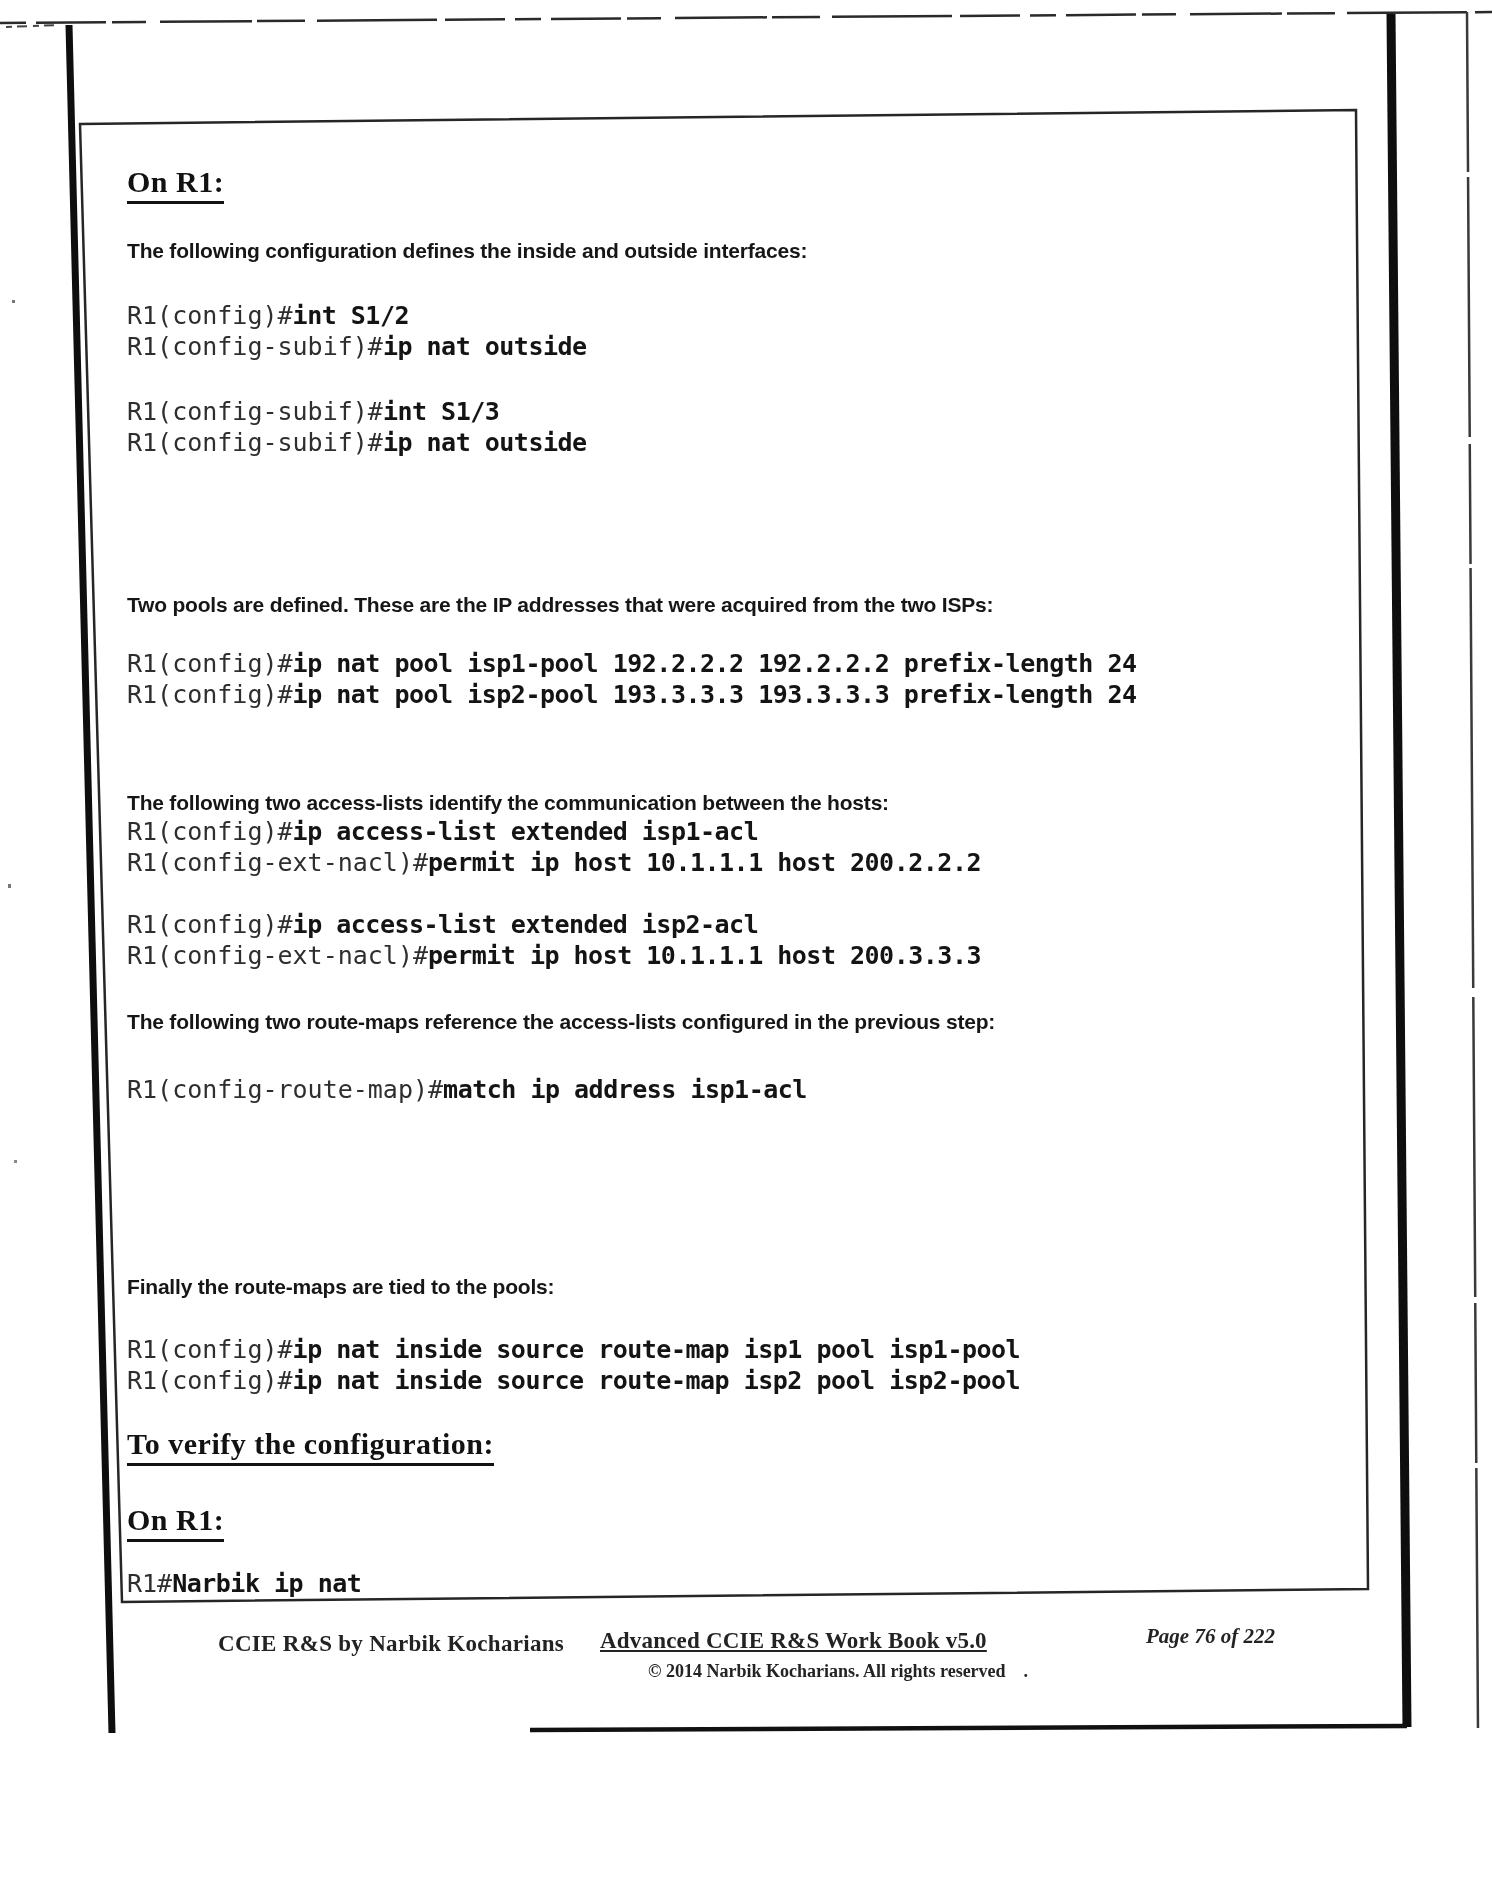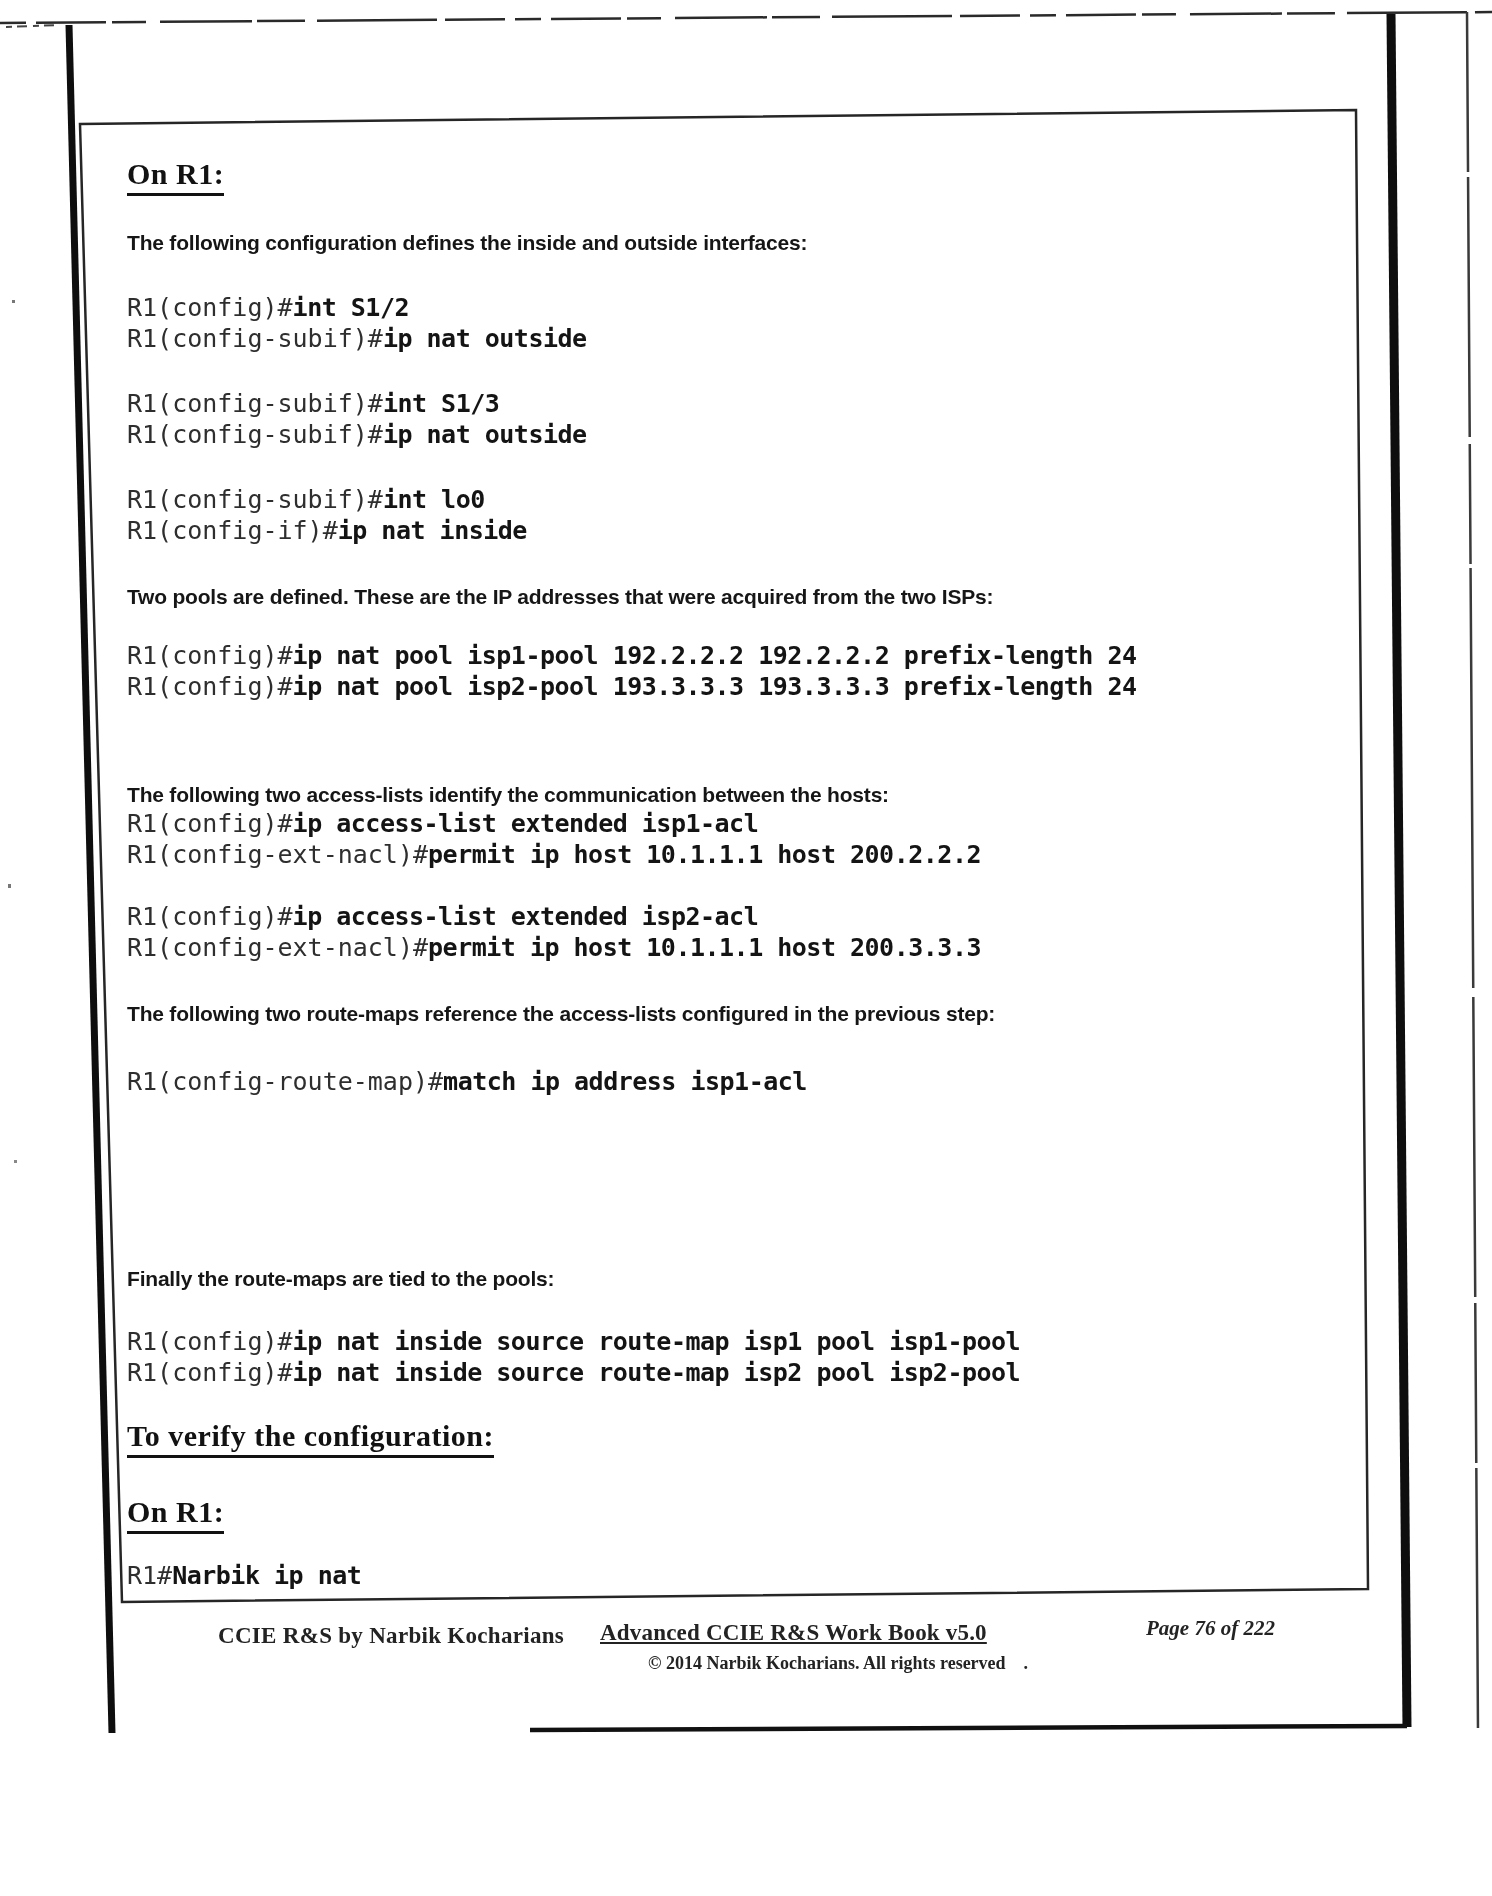--- a/index.html
+++ b/index.html
@@ -1,19 +1,19 @@
 <!DOCTYPE html>
 <html><head>
 <meta charset="utf-8">
 <style>
   html,body{margin:0;padding:0;background:#ffffff;}
   body{width:1492px;height:1896px;position:relative;overflow:hidden;
        font-family:"Liberation Sans",sans-serif;color:#111;}
   #scan-lines{position:absolute;left:0;top:0;z-index:0;pointer-events:none;}
-  .layer{position:absolute;left:0;top:0;width:1492px;height:1476px;z-index:1;}
+  .layer{position:absolute;left:0;top:8px;width:1492px;height:1476px;z-index:1;}
 
   .abs{position:absolute;}
 
   .doc-heading{
     font-family:"Liberation Serif","DejaVu Serif",serif;
     font-weight:700;font-size:30px;color:#121212;
     border-bottom:3px solid #121212;padding-bottom:3px;line-height:1.05;
     display:inline-block;letter-spacing:0.5px;
   }
   .para{
@@ -68,24 +68,20 @@
   <div class="abs code" style="left:127px;top:292px;">
     <div class="cl"><span class="pr">R1(config)#</span><span class="cmd">int S1/2</span></div>
     <div class="cl"><span class="pr">R1(config-subif)#</span><span class="cmd">ip nat outside</span></div>
   </div>
 
   <div class="abs code" style="left:127px;top:388px;">
     <div class="cl"><span class="pr">R1(config-subif)#</span><span class="cmd">int S1/3</span></div>
     <div class="cl"><span class="pr">R1(config-subif)#</span><span class="cmd">ip nat outside</span></div>
   </div>
 
-  <div class="abs code" style="left:127px;top:484px;">
-    <div class="cl"><span class="pr">R1(config-subif)#</span><span class="cmd">int lo0</span></div>
-    <div class="cl"><span class="pr">R1(config-if)#</span><span class="cmd">ip nat inside</span></div>
-  </div>
 
   <div class="abs para" style="left:127px;top:584px;">Two pools are defined. These are the IP addresses that were acquired from the two ISPs:</div>
 
   <div class="abs code" style="left:127px;top:640px;">
     <div class="cl"><span class="pr">R1(config)#</span><span class="cmd">ip nat pool isp1-pool 192.2.2.2 192.2.2.2 prefix-length 24</span></div>
     <div class="cl"><span class="pr">R1(config)#</span><span class="cmd">ip nat pool isp2-pool 193.3.3.3 193.3.3.3 prefix-length 24</span></div>
   </div>
 
   <div class="abs para" style="left:127px;top:738px;margin-top:44px;">The following two access-lists identify the communication between the hosts:</div>
 

